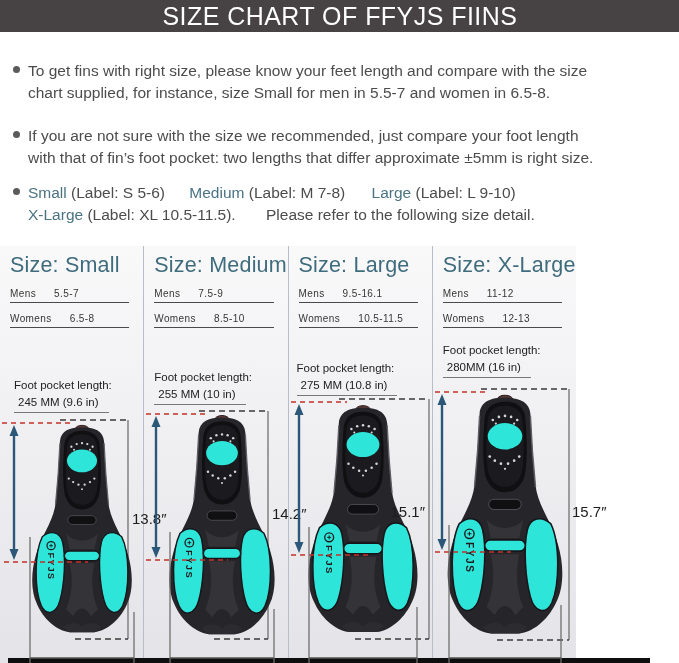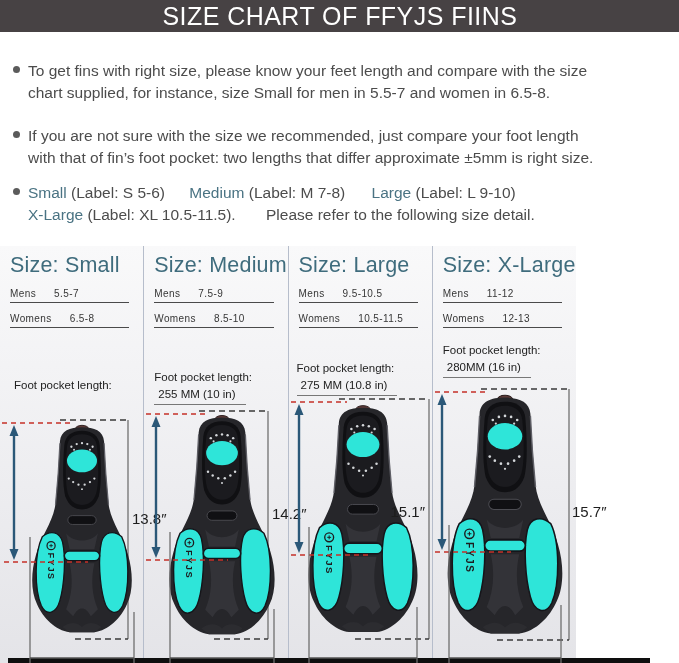--- a/index.html
+++ b/index.html
@@ -150,20 +150,21 @@
     <div class="sizerow">
       <span>Mens</span>
       <span class="val">5.5-7</span>
     </div>
     <div class="sizerow">
       <span>Womens</span>
       <span class="val">6.5-8</span>
     </div>
     <div class="fp">
       <span>Foot pocket length:</span><br>
+      <span class="val">245 MM (9.6 in)</span>
     </div>
     <svg class="finbox" viewBox="0 0 170 330">
       <g stroke="#7a7a7a" stroke-width="1.4">
         <line x1="128" y1="73" x2="128" y2="292"></line>
       </g>
       <g>
         <line x1="60" y1="73" x2="128" y2="73" stroke="#3a3a3a" stroke-width="1.6" stroke-dasharray="6 4"></line>
         <line x1="75" y1="292" x2="128" y2="292" stroke="#3a3a3a" stroke-width="1.6" stroke-dasharray="6 4"></line>
       </g>
       <use href="#finart" x="29" y="71" width="106" height="220"></use>
@@ -225,21 +226,21 @@
       </g>
       <text class="mlabel" x="128" y="172" text-anchor="start">14.2″</text>
       <text class="wlabel" x="78" y="327" text-anchor="middle">6.4″</text>
     </svg>
   </div>
 
   <div class="col c2">
     <div class="col-head">Size: Large</div>
     <div class="sizerow">
       <span>Mens</span>
-      <span class="val">9.5-10.5</span>
+      <span class="val">9.5-16.1</span>
     </div>
     <div class="sizerow">
       <span>Womens</span>
       <span class="val">10.5-11.5</span>
     </div>
     <div class="fp">
       <span>Foot pocket length:</span><br>
       <span class="val">275 MM (10.8 in)</span>
     </div>
     <svg class="finbox" viewBox="0 0 170 330">

